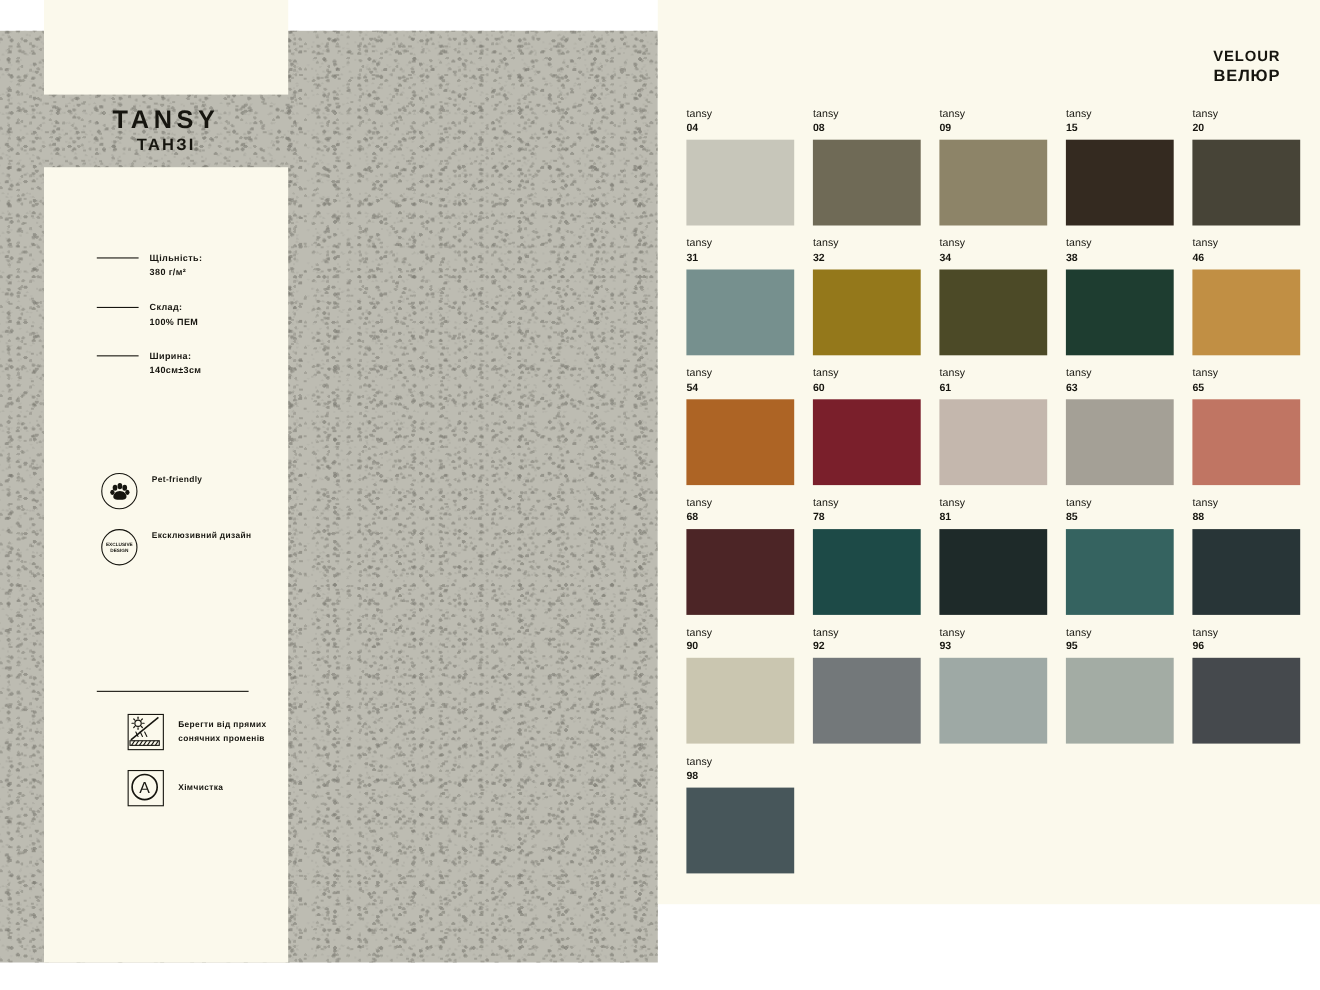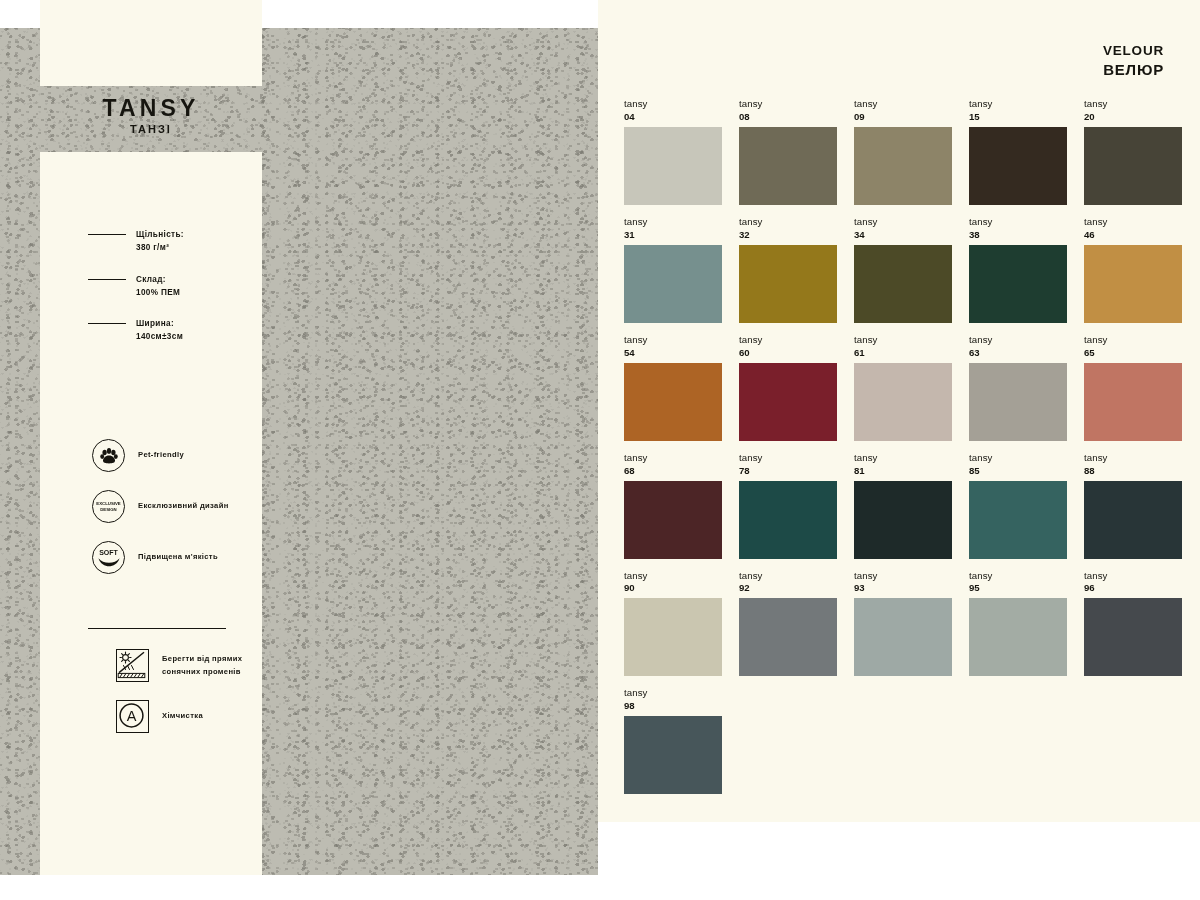--- a/index.html
+++ b/index.html
@@ -89,37 +89,37 @@
     left: 40px; top: 96px;
     width: 222px;
     text-align: center;
     z-index: 4;
   }
   .brand-latin {
     font-size: 23px; font-weight: 700; color: #16150f;
     letter-spacing: 4.2px; line-height: 1.05;
   }
   .brand-cyrillic {
-    font-size: 11px; font-weight: 700; color: #16150f;
+    font-size: 15px; font-weight: 700; color: #16150f;
     letter-spacing: 2.0px; margin-top: 4px; line-height: 1.05;
   }
 
   
   .specs { position: absolute; left: 88px; top: 228px; width: 170px; z-index: 5; }
   .spec-row { display: flex; align-items: flex-start; margin-bottom: 18px; }
   .spec-dash {
     width: 38px; height: 1px; background: #16150f;
     margin-top: 6px; margin-right: 10px; flex: none;
   }
   .spec-text { font-size: 8.2px; font-weight: 700; color: #16150f; line-height: 1.62; letter-spacing: .35px; }
   .spec-text .v { display: block; }
 
   
   .features { position: absolute; left: 92px; top: 430px; width: 175px; z-index: 5; }
-  .feat-row { display: flex; align-items: center; height: 51px; }
+  .feat-row { display: flex; align-items: flex-start; height: 51px; }
   .feat-badge {
     width: 33px; height: 33px; border-radius: 50%;
     border: 1.6px solid #16150f; flex: none;
     position: relative; margin-right: 13px;
     display: flex; align-items: center; justify-content: center;
     overflow: hidden;
   }
   .feat-label { font-size: 7.6px; font-weight: 700; color: #16150f; line-height: 1.62; letter-spacing: .35px; }
   .badge-text { font-size: 4.3px; font-weight: 700; text-align: center; line-height: 1.25; color: #16150f; }
   .badge-soft { font-size: 7px; font-weight: 700; color: #16150f; margin-bottom: 1px; }
@@ -243,31 +243,20 @@
       <div class="feat-label">Pet-friendly</div>
     </div>
 
     <div class="feat-row">
       <div class="feat-badge">
         <div class="badge-text">EXCLUSIVE DESIGN</div>
       </div>
       <div class="feat-label">Ексклюзивний дизайн</div>
     </div>
 
-    <div class="feat-row">
-      <div class="feat-badge">
-        <div style="display:flex;flex-direction:column;align-items:center;">
-          <div class="badge-soft">SOFT</div>
-          <svg width="24" height="10" viewBox="0 0 24 10" aria-hidden="true">
-            <path d="M1.5 1.2C3 6.6 8 9.2 12 9.2s9-2.6 10.5-8c-2.4 3.1-6.3 4.6-10.5 4.6S3.9 4.3 1.5 1.2z" fill="#16150f"></path>
-          </svg>
-        </div>
-      </div>
-      <div class="feat-label">Підвищена м'якість</div>
-    </div>
 
 
   </div>
 
   <div class="divider"></div>
 
   <div class="care">
 
     <div class="care-row">
       <div class="care-icon">

